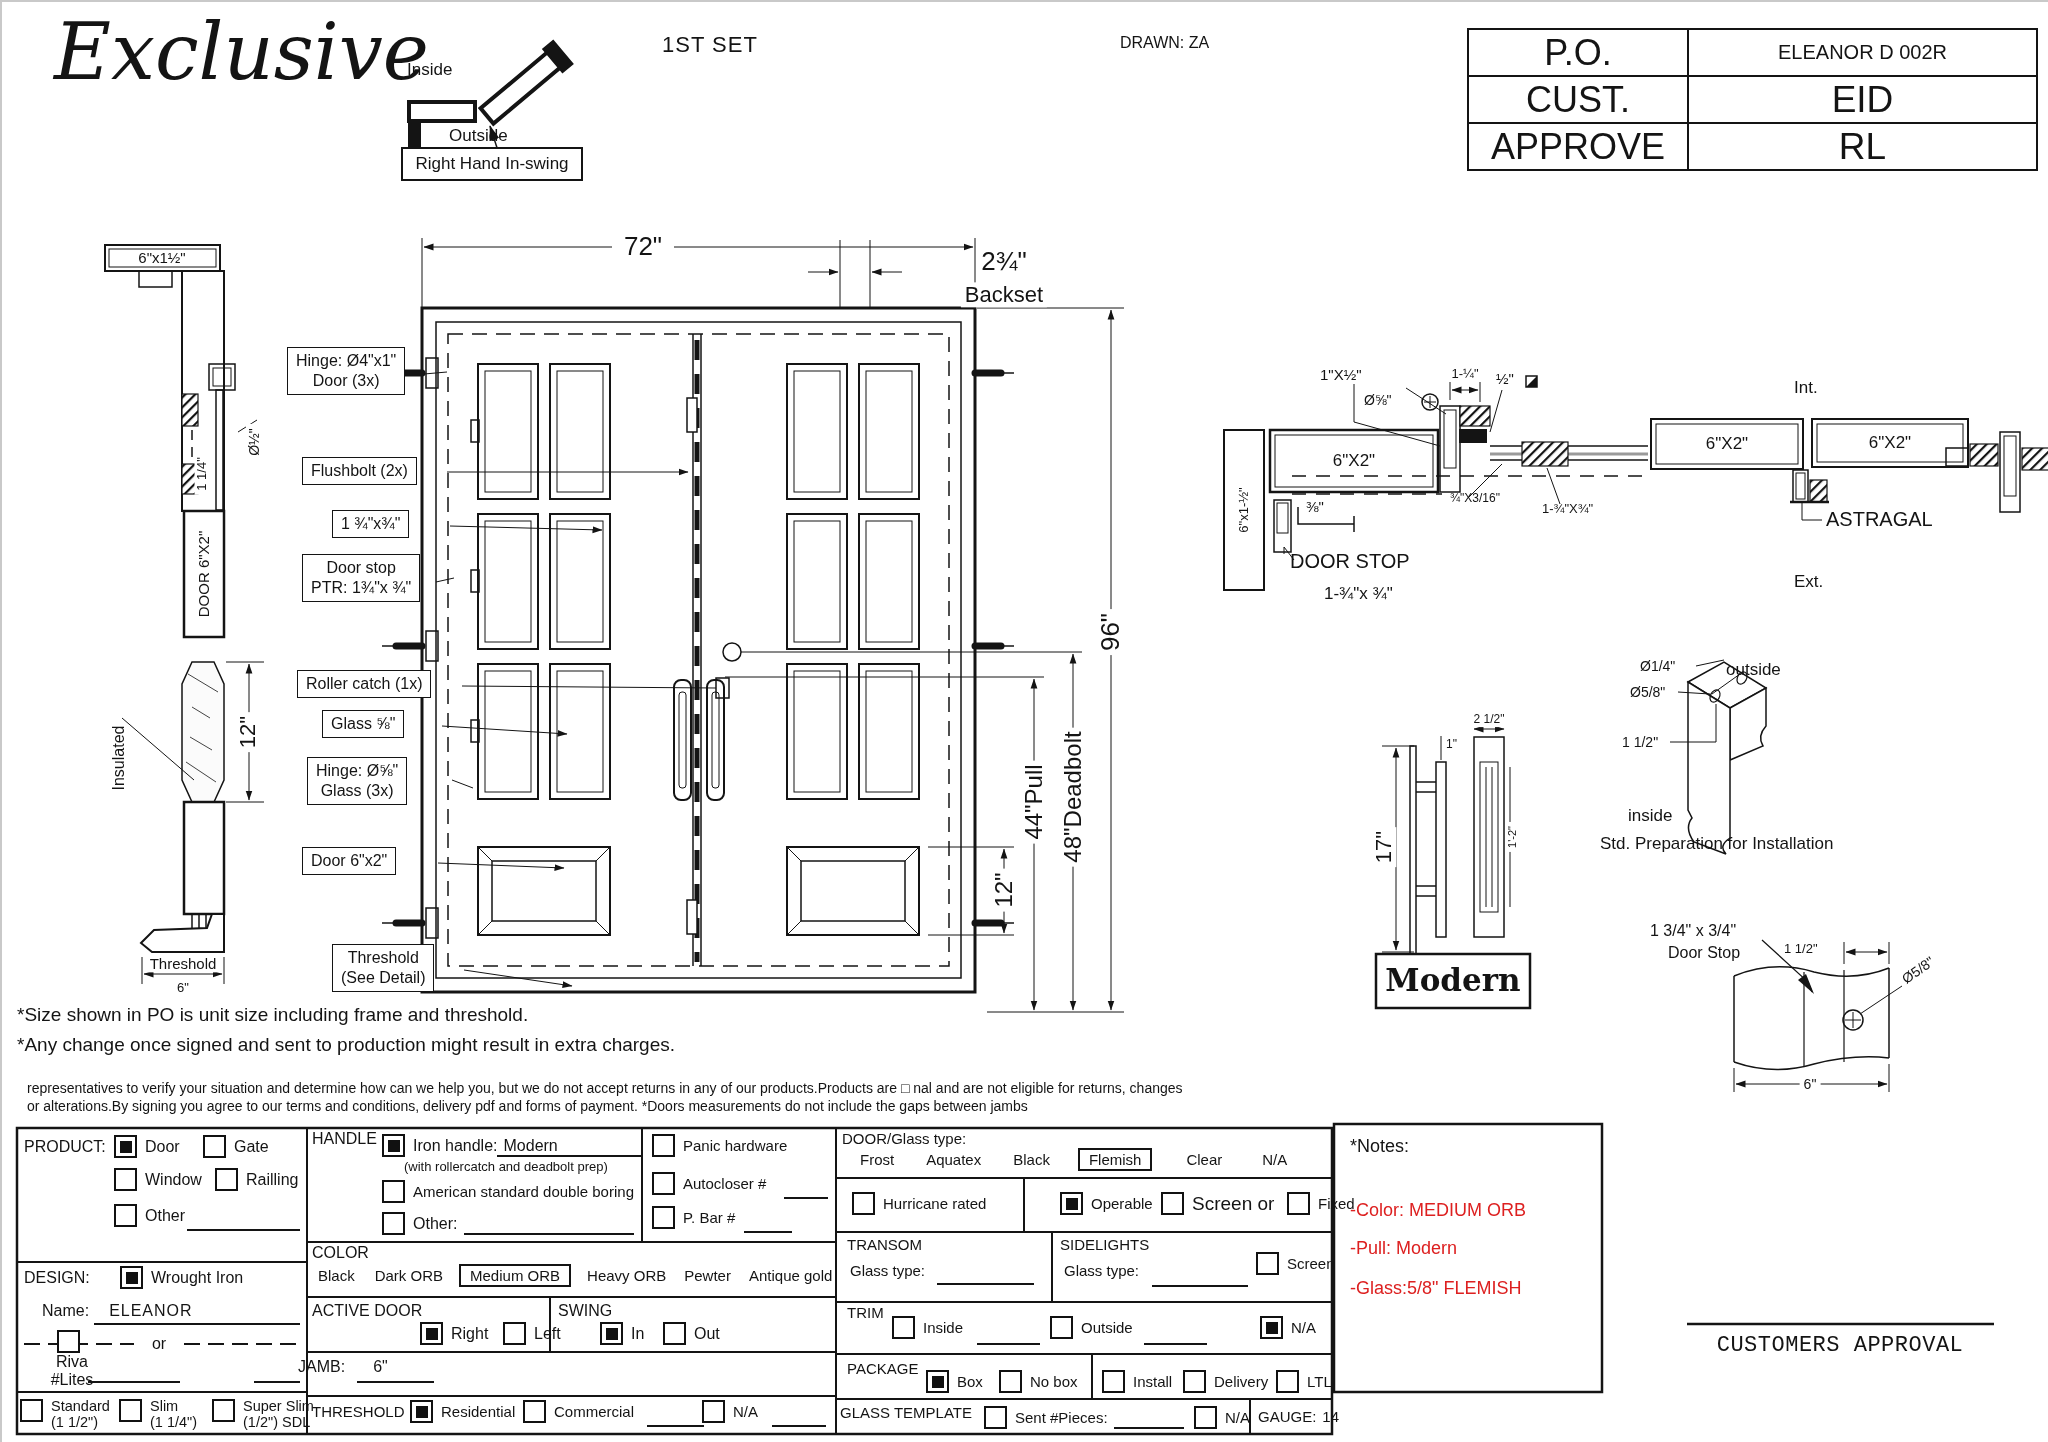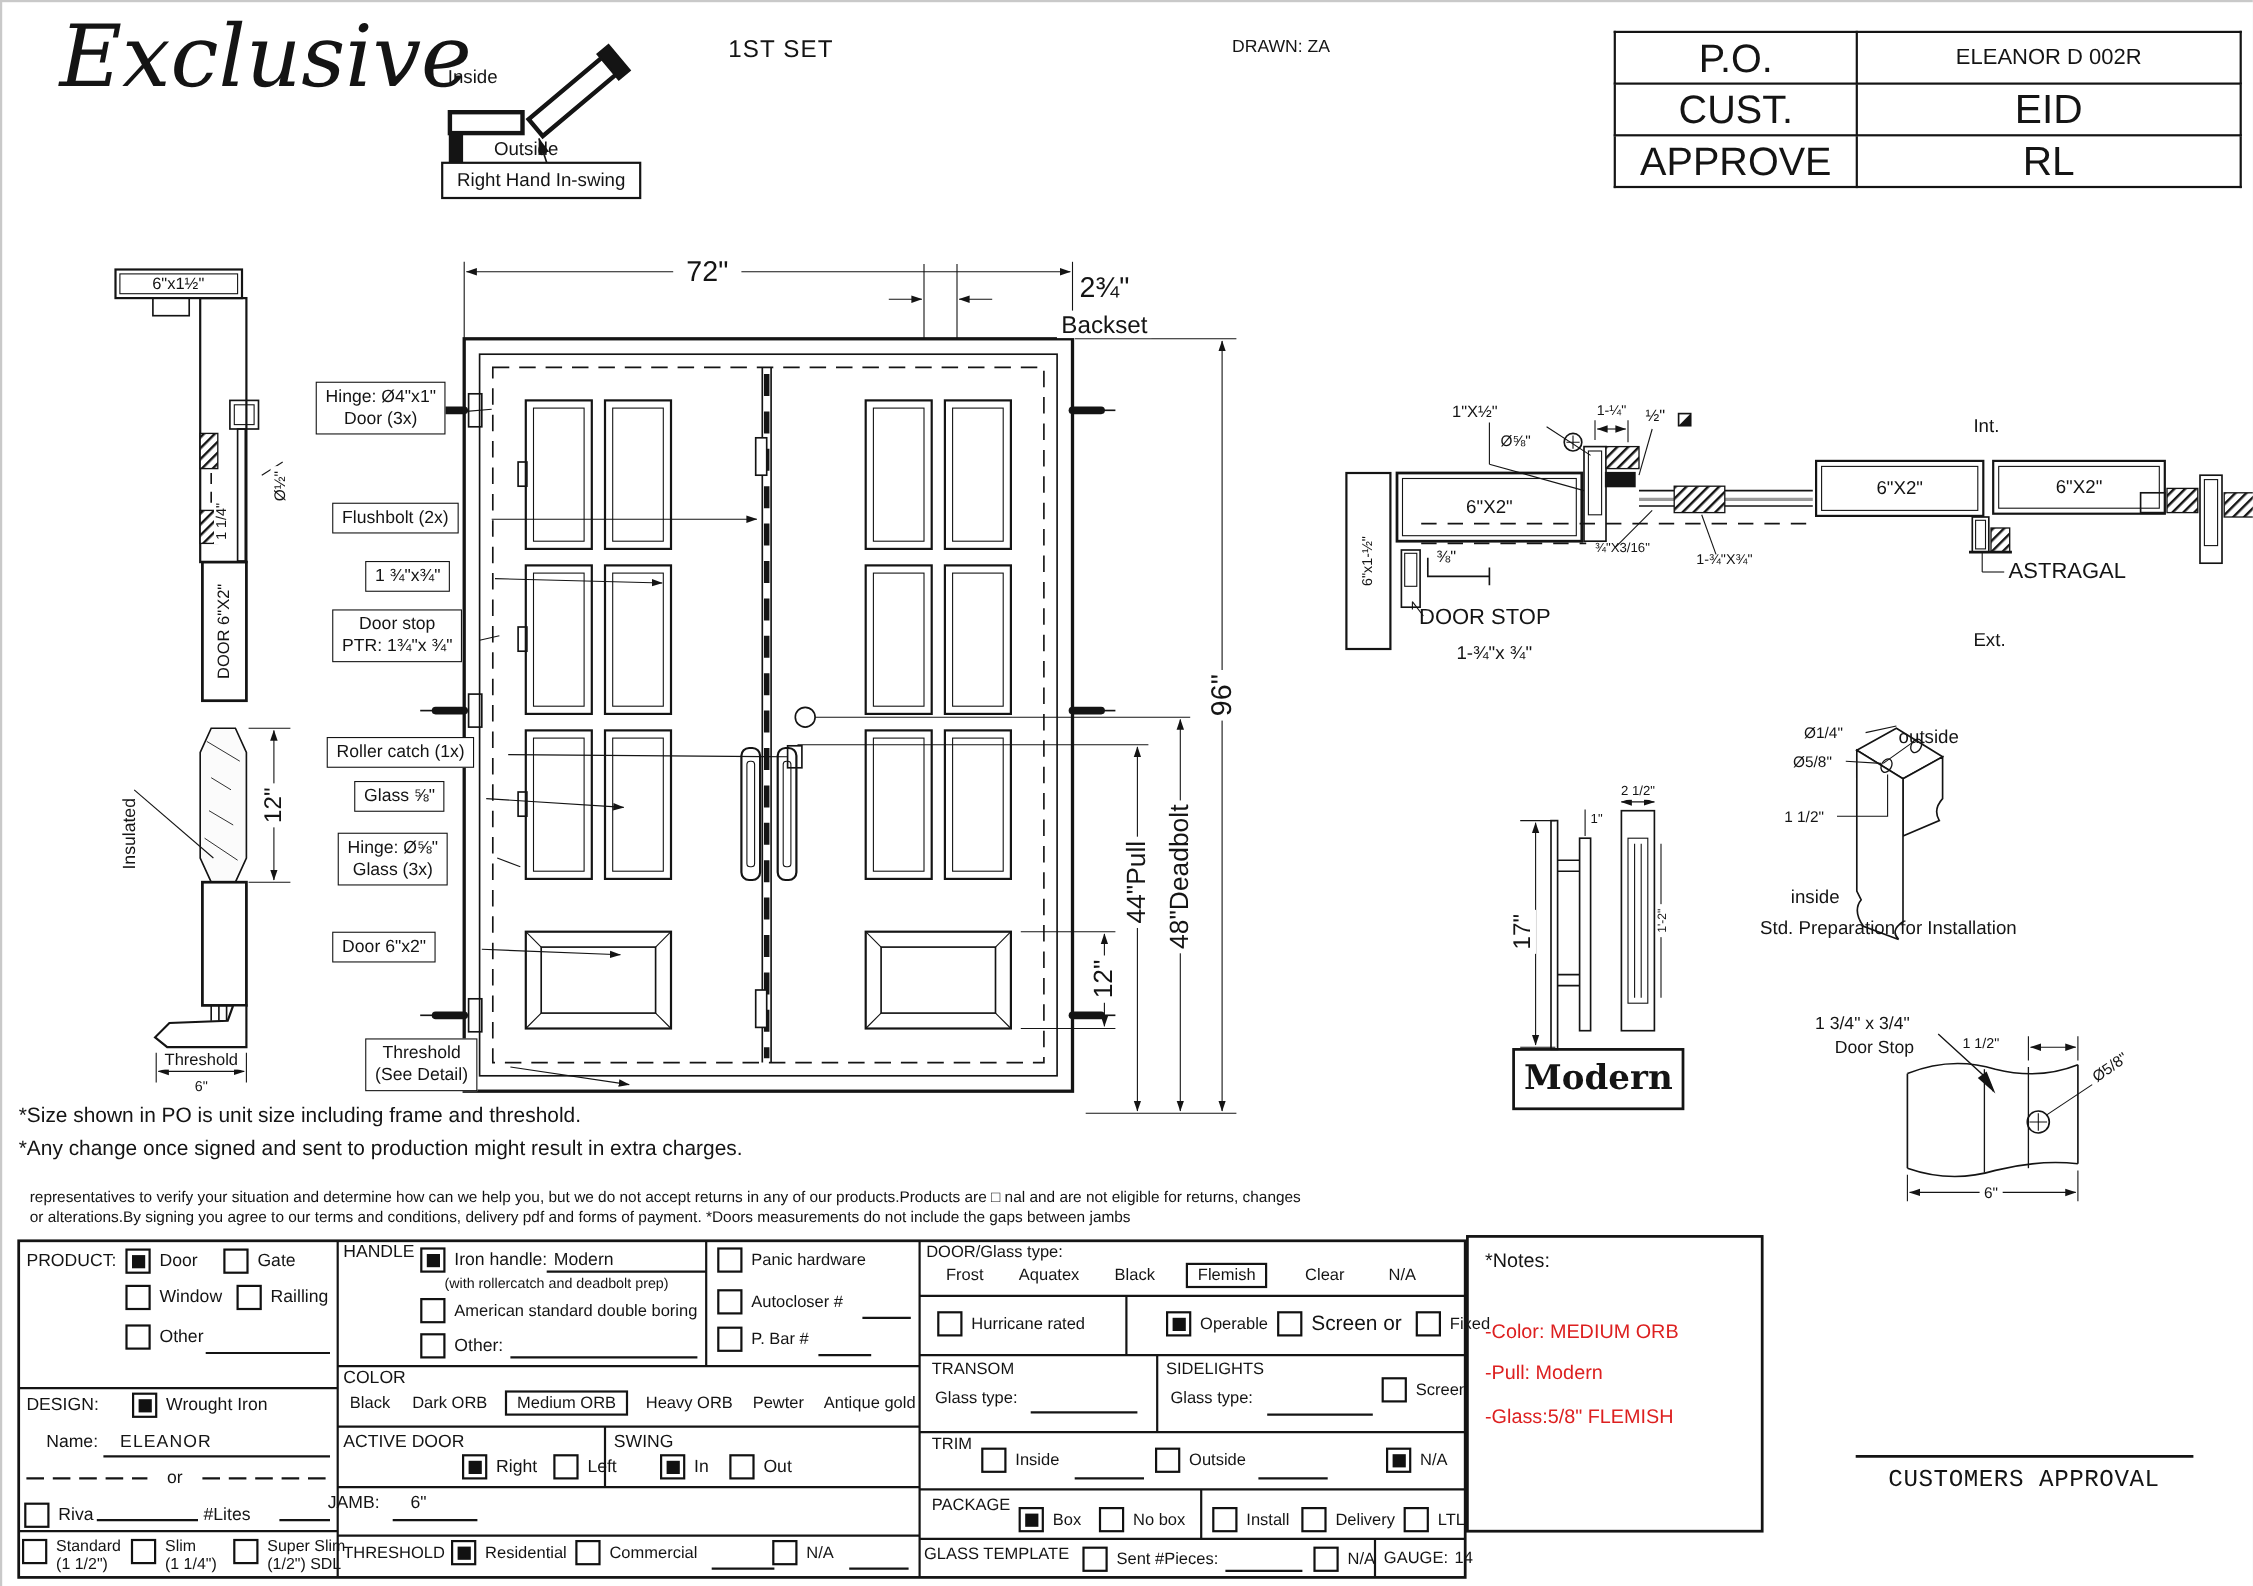--- a/index.html
+++ b/index.html
@@ -467,21 +467,21 @@
 <div class="row fs16" style="left:22px;top:1264px;">
   <span style="width:96px;">DESIGN:</span>
   <span class="cb checked"></span>
   <span>Wrought Iron</span>
 </div>
 <div class="row fs16" style="left:40px;top:1300px;">
   <span>Name:</span>
   <span style="margin-left:20px;letter-spacing:1px;">ELEANOR</span>
 </div>
 <div class="lb fs16 ctr dim" style="left:157px;top:1342px;">or</div>
-<div class="row fs16" style="left:20px;top:1364px;">
+<div class="row fs16" style="left:20px;top:1328px;flex-direction:column;">
   <span class="cb"></span>
   <span>Riva</span>
   <span style="width:100px;"></span>
   <span>#Lites</span>
 </div>
 <div class="row" style="left:18px;top:1396px;font-size:14.5px;align-items:flex-start;">
   <span class="cb" style="margin-top:1px;"></span>
   <span style="width:68px;"><span>Standard</span><br><span>(1 1/2")</span></span>
   <span class="cb" style="margin-top:1px;"></span>
   <span style="width:62px;"><span>Slim</span><br><span>(1 1/4")</span></span>

